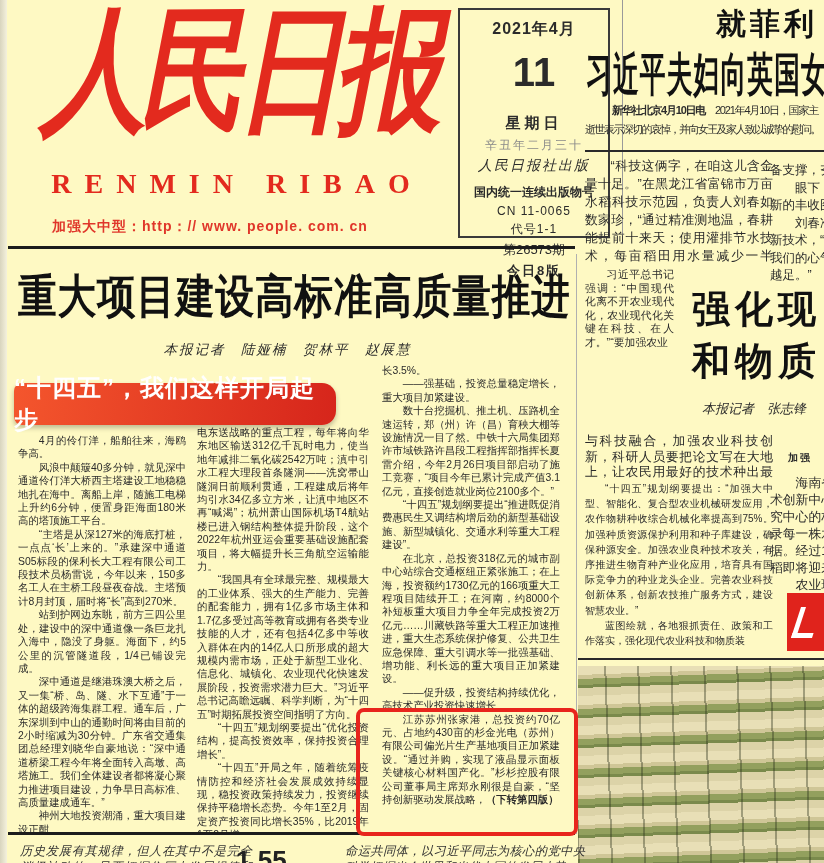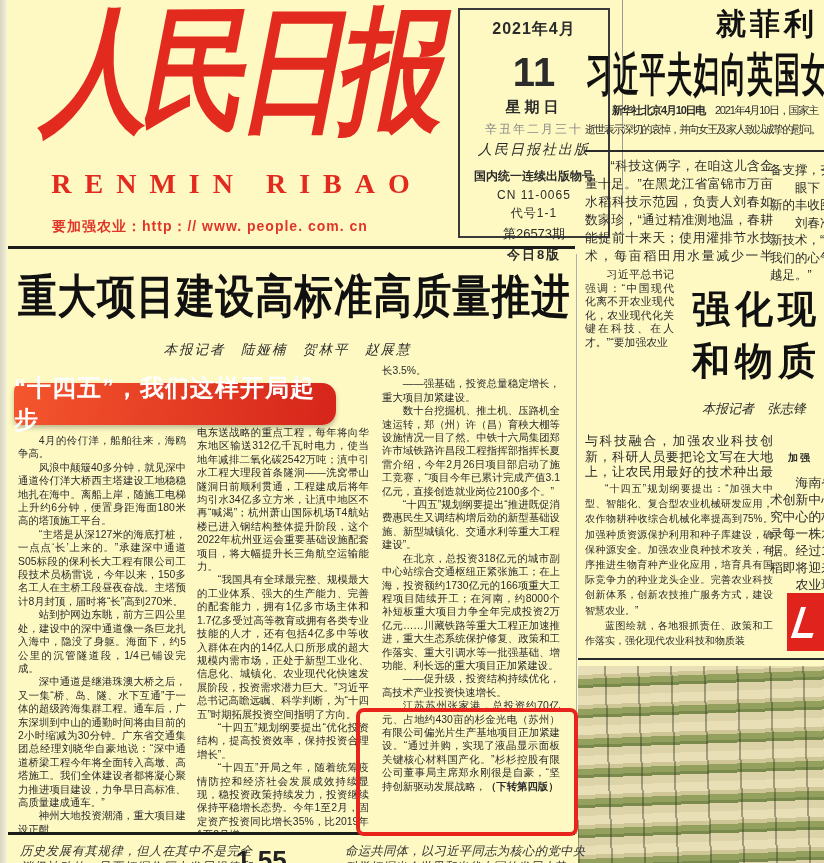--- a/index.html
+++ b/index.html
@@ -14,21 +14,21 @@
         font-family:"DejaVu Serif",serif;font-style:italic;font-weight:bold;
         font-size:106px;letter-spacing:-8px;transform:scaleY(1.28);transform-origin:top center;line-height:1;}
   .romanized{left:28px;top:168px;width:418px;text-align:center;color:#e32a1e;
         font-weight:bold;font-size:28px;letter-spacing:13px;font-family:"Liberation Serif",serif;}
   .site-url{left:52px;top:218px;color:#e0362a;font-weight:bold;font-size:14px;letter-spacing:1px;}
 
   .date-box{left:458px;top:8px;width:152px;height:230px;border:2px solid #3a3a3a;
         display:flex;flex-direction:column;align-items:center;padding-top:9px;box-sizing:border-box;}
   .db-ym{font-size:16px;font-weight:bold;letter-spacing:1px;}
   .db-day{font-size:40px;font-weight:bold;line-height:44px;margin-top:10px;}
-  .db-week{font-size:15px;font-weight:bold;letter-spacing:4px;margin-top:4px;}
+  .db-week{font-size:15px;font-weight:bold;letter-spacing:4px;margin-top:20px;}
   .db-lunar{font-size:12px;color:#8a8a8a;letter-spacing:2px;margin-top:4px;}
   .db-pub{font-size:14px;font-family:"DejaVu Serif",serif;font-style:italic;letter-spacing:2px;margin-top:3px;}
   .db-issn-label{font-size:12px;font-weight:bold;margin-top:9px;}
   .db-small{font-size:12px;margin-top:3px;letter-spacing:1px;}
   .db-issue{font-size:13px;margin-top:3px;}
   .db-pages{font-size:13px;font-weight:bold;margin-top:3px;letter-spacing:2px;}
 
   .mast-vrule{left:622px;top:0;width:1px;height:244px;background:#9a9a9a;}
 
   
@@ -88,21 +88,21 @@
 </style>
 </head>
 <body>
 
 <div class="page">
 
   <div class="abs scan-edge"></div>
 
   <div class="abs logo nowrap">人民日报</div>
   <div class="abs romanized nowrap">RENMIN RIBAO</div>
-  <div class="abs site-url nowrap">要加强农业：http：// www. people. com. cn</div>
+  <div class="abs site-url nowrap">加强大中型：http：// www. people. com. cn</div>
 
   <div class="abs date-box">
     <div class="db-ym">2021年4月</div>
     <div class="db-day">11</div>
     <div class="db-week">星期日</div>
     <div class="db-lunar">辛丑年二月三十</div>
     <div class="db-pub">人民日报社出版</div>
     <div class="db-issn-label">国内统一连续出版物号</div>
     <div class="db-small">CN 11-0065</div>
     <div class="db-small">代号1-1</div>
@@ -185,21 +185,21 @@
     <p class="para">“我国具有全球最完整、规模最大的工业体系、强大的生产能力、完善的配套能力，拥有1亿多市场主体和1.7亿多受过高等教育或拥有各类专业技能的人才，还有包括4亿多中等收入群体在内的14亿人口所形成的超大规模内需市场，正处于新型工业化、信息化、城镇化、农业现代化快速发展阶段，投资需求潜力巨大。”习近平总书记高瞻远瞩、科学判断，为“十四五”时期拓展投资空间指明了方向。</p>
     <p class="para">“十四五”规划纲要提出“优化投资结构，提高投资效率，保持投资合理增长”。</p>
     <p class="para">“十四五”开局之年，随着统筹疫情防控和经济社会发展成效持续显现，稳投资政策持续发力，投资继续保持平稳增长态势。今年1至2月，固定资产投资同比增长35%，比2019年1至2月增</p>
   </div>
 
   <div class="abs col3 ncol text-block">
     <p class="para cont">长3.5%。</p>
     <p class="para">——强基础，投资总量稳定增长，重大项目加紧建设。</p>
     <p class="para">数十台挖掘机、推土机、压路机全速运转，郑（州）许（昌）育秧大棚等设施情况一目了然。中铁十六局集团郑许市域铁路许昌段工程指挥部指挥长夏雷介绍，今年2月26日项目部启动了施工竞赛，“项目今年已累计完成产值3.1亿元，直接创造就业岗位2100多个。”</p>
     <p class="para">“十四五”规划纲要提出“推进既促消费惠民生又调结构增后劲的新型基础设施、新型城镇化、交通水利等重大工程建设”。</p>
-    <p class="para">在北京，总投资318亿元的城市副中心站综合交通枢纽正紧张施工；在上海，投资额约1730亿元的166项重大工程项目陆续开工；在河南，约8000个补短板重大项目力争全年完成投资2万亿元……川藏铁路等重大工程正加速推进，重大生态系统保护修复、政策和工作落实、重大引调水等一批强基础、增功能、利长远的重大项目正加紧建设。</p>
+    <p class="para">在北京，总投资318亿元的城市副中心站综合交通枢纽正紧张施工；在上海，投资额约1730亿元的166项重大工程项目陆续开工；在河南，约8000个补短板重大项目力争全年完成投资2万亿元……川藏铁路等重大工程正加速推进，重大生态系统保护修复、公共卫生应急保障、重大引调水等一批强基础、增功能、利长远的重大项目正加紧建设。</p>
     <p class="para">——促升级，投资结构持续优化，高技术产业投资快速增长。</p>
     <p class="para"><span>江苏苏州张家港，总投资约70亿元、占地约430亩的杉金光电（苏州）有限公司偏光片生产基地项目正加紧建设。“通过并购，实现了液晶显示面板关键核心材料国产化。”杉杉控股有限公司董事局主席郑永刚很是自豪，“坚持创新驱动发展战略，</span><b>（下转第四版）</b></p>
   </div>
 
   <div class="abs annotation-box"></div>
 
   <div class="abs rule-bottom"></div>
   <div class="abs quote quote-left">历史发展有其规律，但人在其中不是完全消极被动的。只要把握住历史发展规律和大</div>
   <div class="abs quote-num nowrap">1.55</div>
   <div class="abs quote quote-right">命运共同体，以习近平同志为核心的党中央科学把握当今世界和当代中国的发展大势</div>

